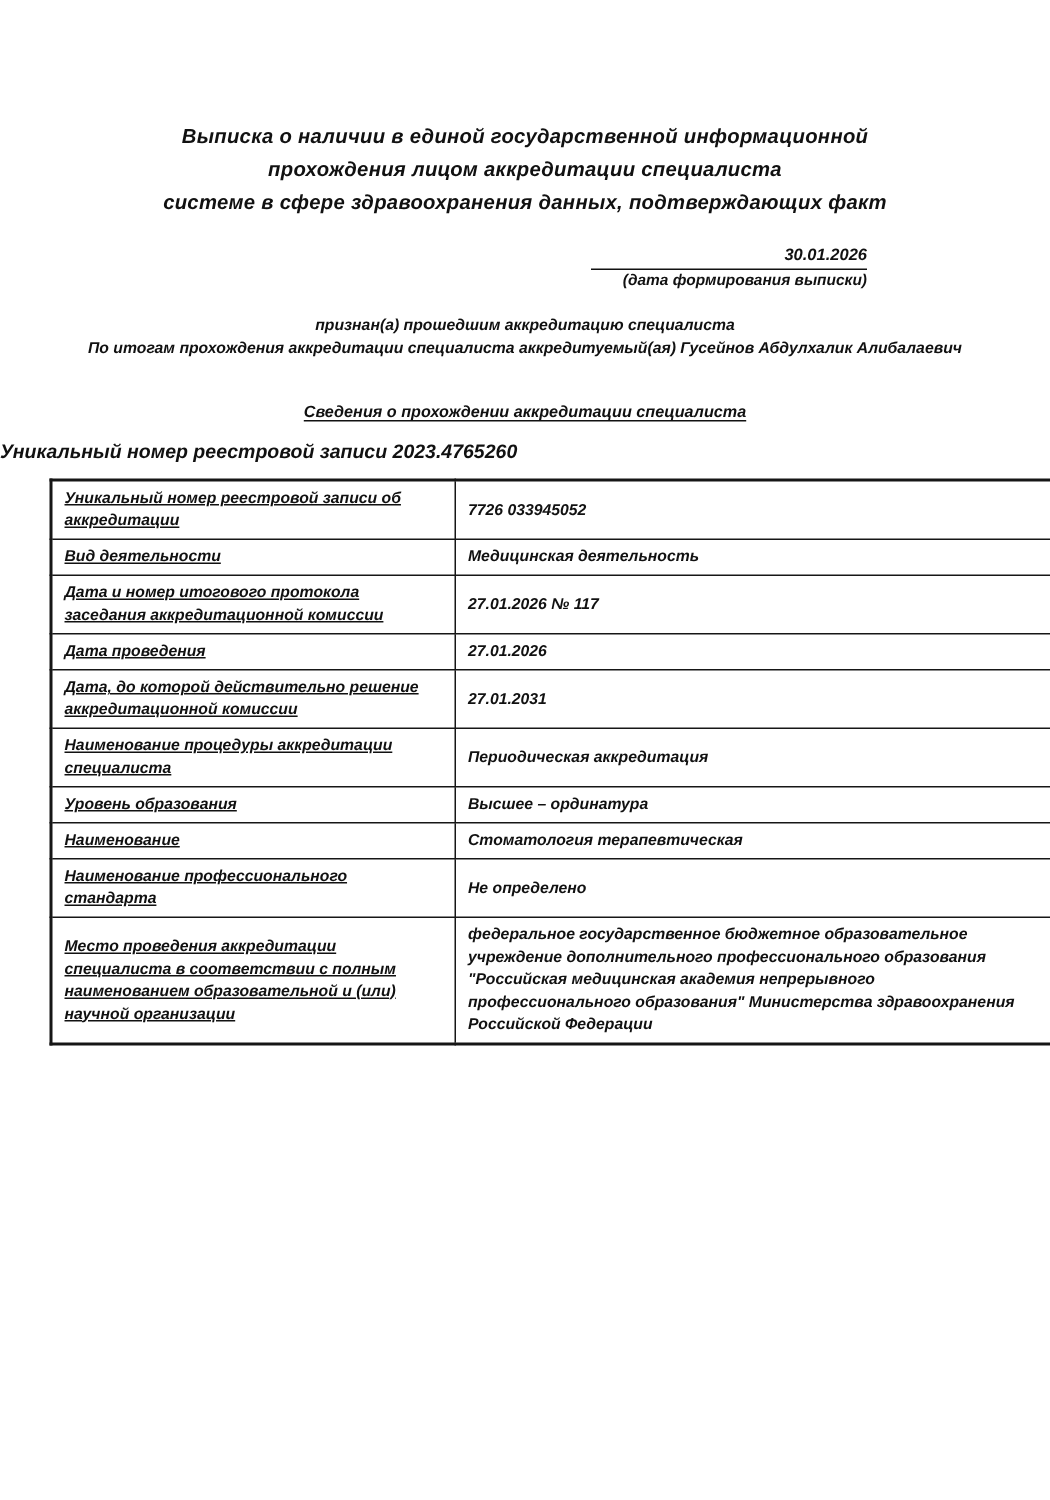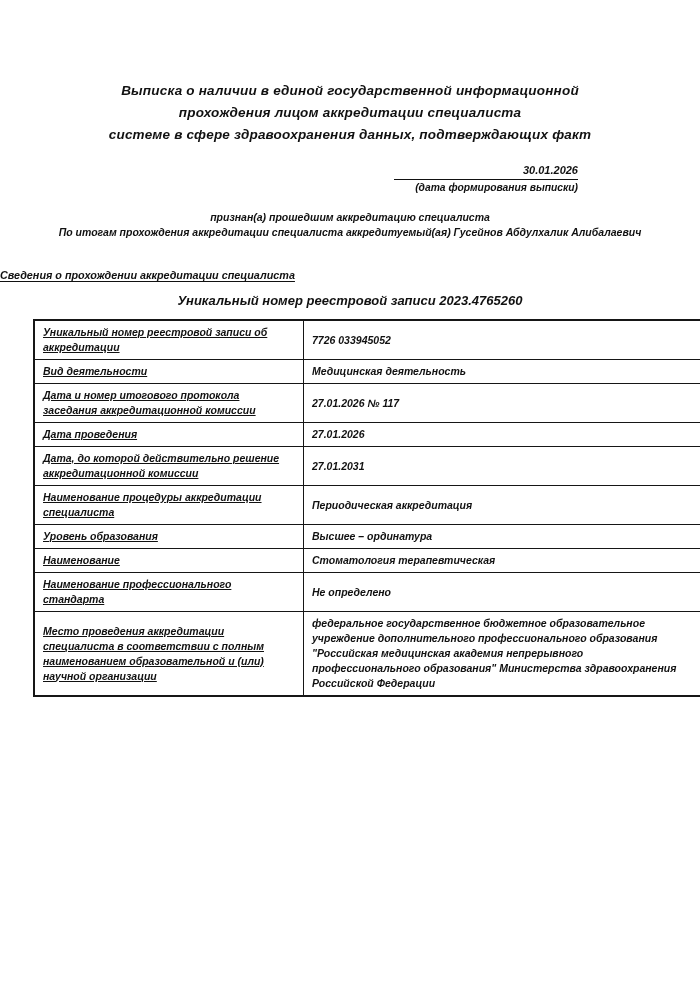--- a/index.html
+++ b/index.html
@@ -41,29 +41,30 @@
     margin-top: 1px;
   }
   .statement {
     margin-top: 16px;
     text-align: center;
     font-size: 10.5px;
     line-height: 15px;
   }
   .section-heading {
     margin-top: 28px;
+    text-align: center;
     font-size: 10.8px;
     line-height: 14px;
     text-decoration: underline;
     text-underline-offset: 2px;
     font-style: italic;
   }
   .registry-heading {
     margin-top: 11px;
-    text-align: center;
+    text-align: left;
     font-size: 13px;
     line-height: 16px;
   }
   table.acc-table {
     margin: 10px 0 0 33px;
     width: 634px;
     border-collapse: collapse;
     border: 2px solid #161616;
     table-layout: fixed;
   }

